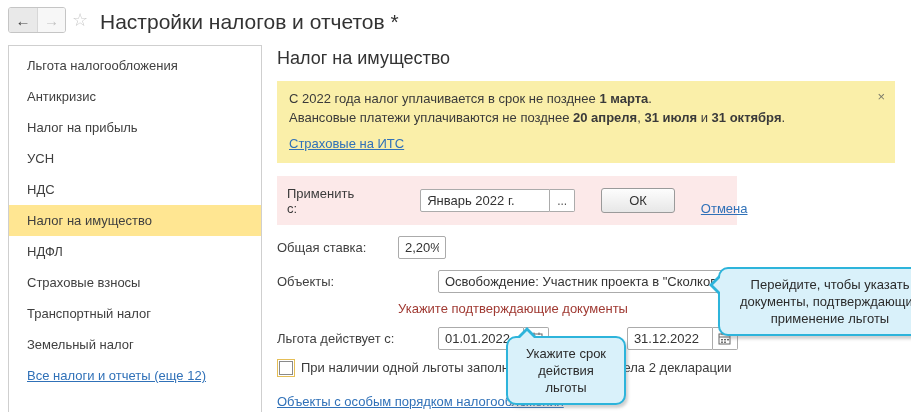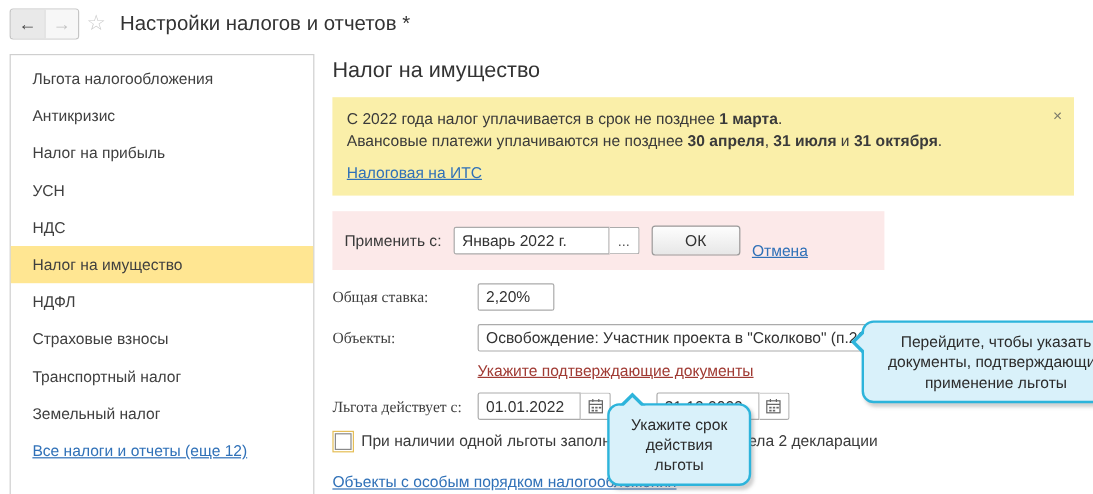--- a/index.html
+++ b/index.html
@@ -10,57 +10,57 @@
   *{box-sizing:border-box; margin:0; padding:0;}
   html,body{width:911px; height:412px; overflow:hidden;}
   body{font-family:"Liberation Sans","DejaVu Sans",sans-serif; font-size:13px; color:var(--text); background:#fff; position:relative;}
 
   
   .header{position:absolute; left:0; top:0; width:911px; height:44px; background:#fff;}
   .nav-group{position:absolute; left:8px; top:7px; display:flex; border:1px solid #c5c5c5; border-radius:3px; overflow:hidden;}
   .nav-btn{width:28px; height:24px; display:flex; align-items:center; justify-content:center; font-size:15px; background:#e9e9e9; color:#444; cursor:pointer;}
   .nav-btn.disabled{background:#f7f7f7; color:#c2c2c2; border-left:1px solid #d7d7d7;}
   .star{position:absolute; left:72px; top:9px; font-size:18px; color:#c9c9c9;}
-  .win-title{position:absolute; left:100px; top:10px; font-size:17px; color:#333;}
+  .win-title{position:absolute; left:100px; top:10px; font-size:21px; color:#333;}
 
   
   .sidebar{position:absolute; left:8px; top:45px; width:254px; height:380px; border:1px solid #cfcfcf; background:#fff; padding-top:4px;}
   .side-item{padding:7px 10px 7px 18px; font-size:13px; color:#3f3f3f; cursor:pointer; line-height:17px;}
   .side-item.selected{background:var(--select-bg);}
   .side-link{padding:8px 10px 8px 18px;}
   .side-link a{color:var(--link-blue); text-decoration:underline; cursor:pointer;}
 
   
   .main{position:absolute; left:277px; top:45px; width:618px;}
   h1{font-size:18px; font-weight:normal; color:#333; margin:3px 0 12px;}
 
   .notice{position:relative; background:var(--notice-bg); padding:8px 26px 10px 12px; line-height:19px;}
   .notice b{font-weight:bold;}
   .notice .close{position:absolute; right:10px; top:6px; color:#7a7a6a; font-size:13px; cursor:pointer;}
   .notice-link{display:inline-block; margin-top:7px; color:var(--link-blue); text-decoration:underline; cursor:pointer;}
 
-  .apply-bar{margin-top:13px; width:460px; background:var(--apply-bg); padding:9px 10px; display:flex; align-items:center; gap:10px;}
+  .apply-bar{margin-top:13px; width:460px; background:var(--apply-bg); padding:9px 10px; display:flex; align-items:center; gap:26px;}
   .field{border:1px solid var(--border-gray); border-radius:2px; height:23px; font-size:13px; padding:0 6px; background:#fff; color:#333; font-family:"Liberation Sans","DejaVu Sans",sans-serif;}
   .group{display:flex; align-items:stretch;}
-  .group .field{border-radius:2px 0 0 2px;}
+  .group .field{border-radius:2px 0 0 2px;margin-left:40px;}
   .side-btn{width:25px; border:1px solid var(--border-gray); border-left:none; background:#fff; display:flex; align-items:center; justify-content:center; color:#555; font-size:12px; cursor:pointer;}
   .side-btn:last-child{border-radius:0 2px 2px 0;}
   .ok-btn{height:25px; padding:0 27px; border:1px solid #9a9a9a; border-radius:3px; background:linear-gradient(#fdfdfd,#e7e7e7); font-size:13px; color:#333; cursor:pointer;}
   a.plain-link{color:var(--link-blue); text-decoration:underline; cursor:pointer;margin-top:16px;}
 
   .form-row{display:flex; align-items:center; margin-top:11px;}
-  .form-label{width:121px; flex:none; color:#3f3f3f;font-family:Liberation Serif, serif;}
-  .rate-input{width:64px; text-align:left;}
+  .form-label{width:121px; flex:none; color:#3f3f3f;}
+  .rate-input{width:48px; text-align:left;}
   .lgota-input{width:330px;}
   .date-input{width:86px;}
   .po-label{margin:0 10px;}
   .help{color:var(--link-blue); font-weight:bold; margin-left:8px; cursor:pointer;}
 
   .docs-row{margin:8px 0 0 121px;}
-  a.red-link{color:var(--link-red); text-decoration:underline; cursor:pointer;}
+  a.red-link{color:var(--link-red); cursor:pointer;}
 
   .check-row{margin-top:10px; display:flex; align-items:center; gap:8px;}
   .checkbox{width:14px; height:14px; background:#fff; border:1px solid #8a8a8a; outline:1px solid #E5BE56; outline-offset:1px; flex:none; cursor:pointer; margin-left:2px;}
 
   .objects-row{margin-top:19px;}
   .footnote{margin-top:7px; color:#8f8f8f; max-width:635px; line-height:18px;}
 
   
   .callout{position:absolute; background:var(--tip-bg); border:2px solid var(--tip-border); border-radius:10px; padding:7px 10px; text-align:center; color:#2b2b2b; line-height:17px; box-shadow:2px 3px 3px rgba(120,120,120,.35); z-index:5;}
   .tip-docs{left:718px; top:267px; width:224px;}
@@ -99,22 +99,22 @@
     <a>Все налоги и отчеты (еще 12)</a>
   </div>
 </div>
 
 <div class="main">
   <h1>Налог на имущество</h1>
 
   <div class="notice">
     <span class="close">×</span>
     <div><span>С 2022 года налог уплачивается в срок не позднее </span><b>1 марта</b><span>.</span></div>
-    <div><span>Авансовые платежи уплачиваются не позднее </span><b>30 апреля</b><span>, </span><b>31 июля</b><span> и </span><b>31 октября</b><span>.</span></div>
-    <a class="notice-link">Налоговая на ИТС</a>
+    <div><span>Авансовые платежи уплачиваются не позднее </span><b>20 апреля</b><span>, </span><b>31 июля</b><span> и </span><b>31 октября</b><span>.</span></div>
+    <a class="notice-link">Страховые на ИТС</a>
   </div>
 
   <div class="apply-bar">
     <span>Применить с:</span>
     <span class="group">
       <input class="field" style="width: 130px;" value="Январь 2022 г.">
       <span class="side-btn">...</span>
     </span>
     <button class="ok-btn">ОК</button>
     <a class="plain-link">Отмена</a>

